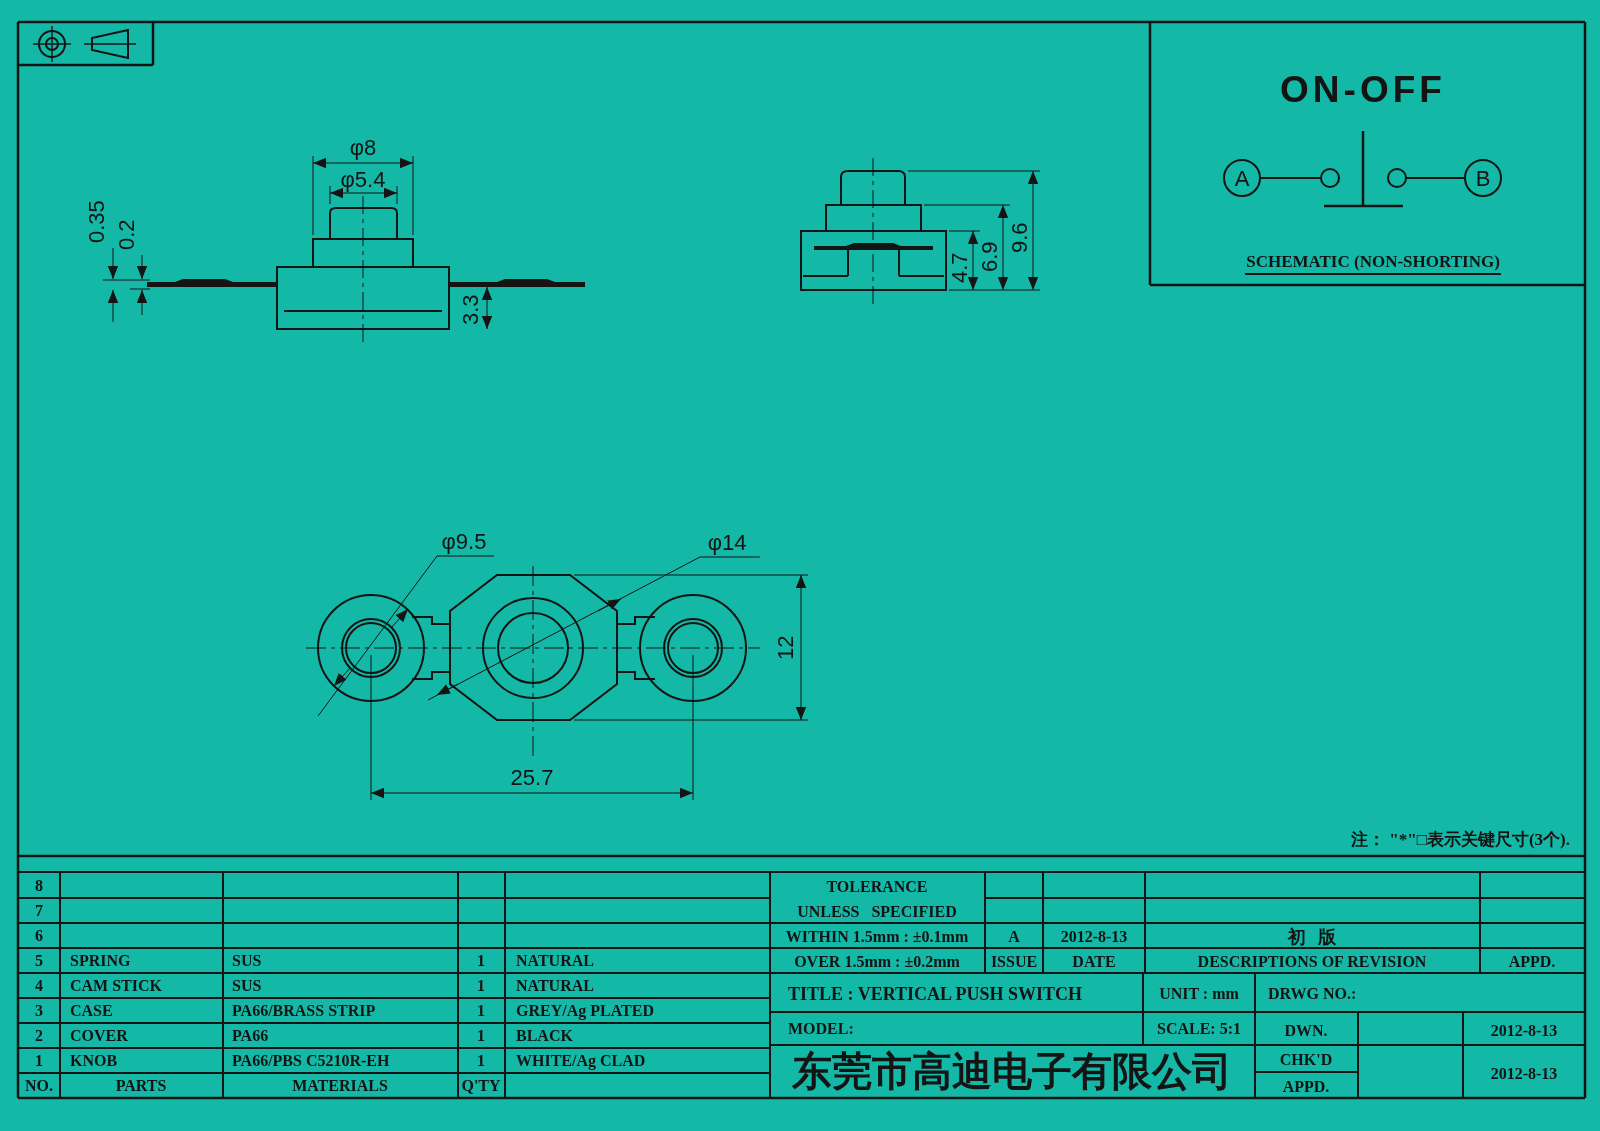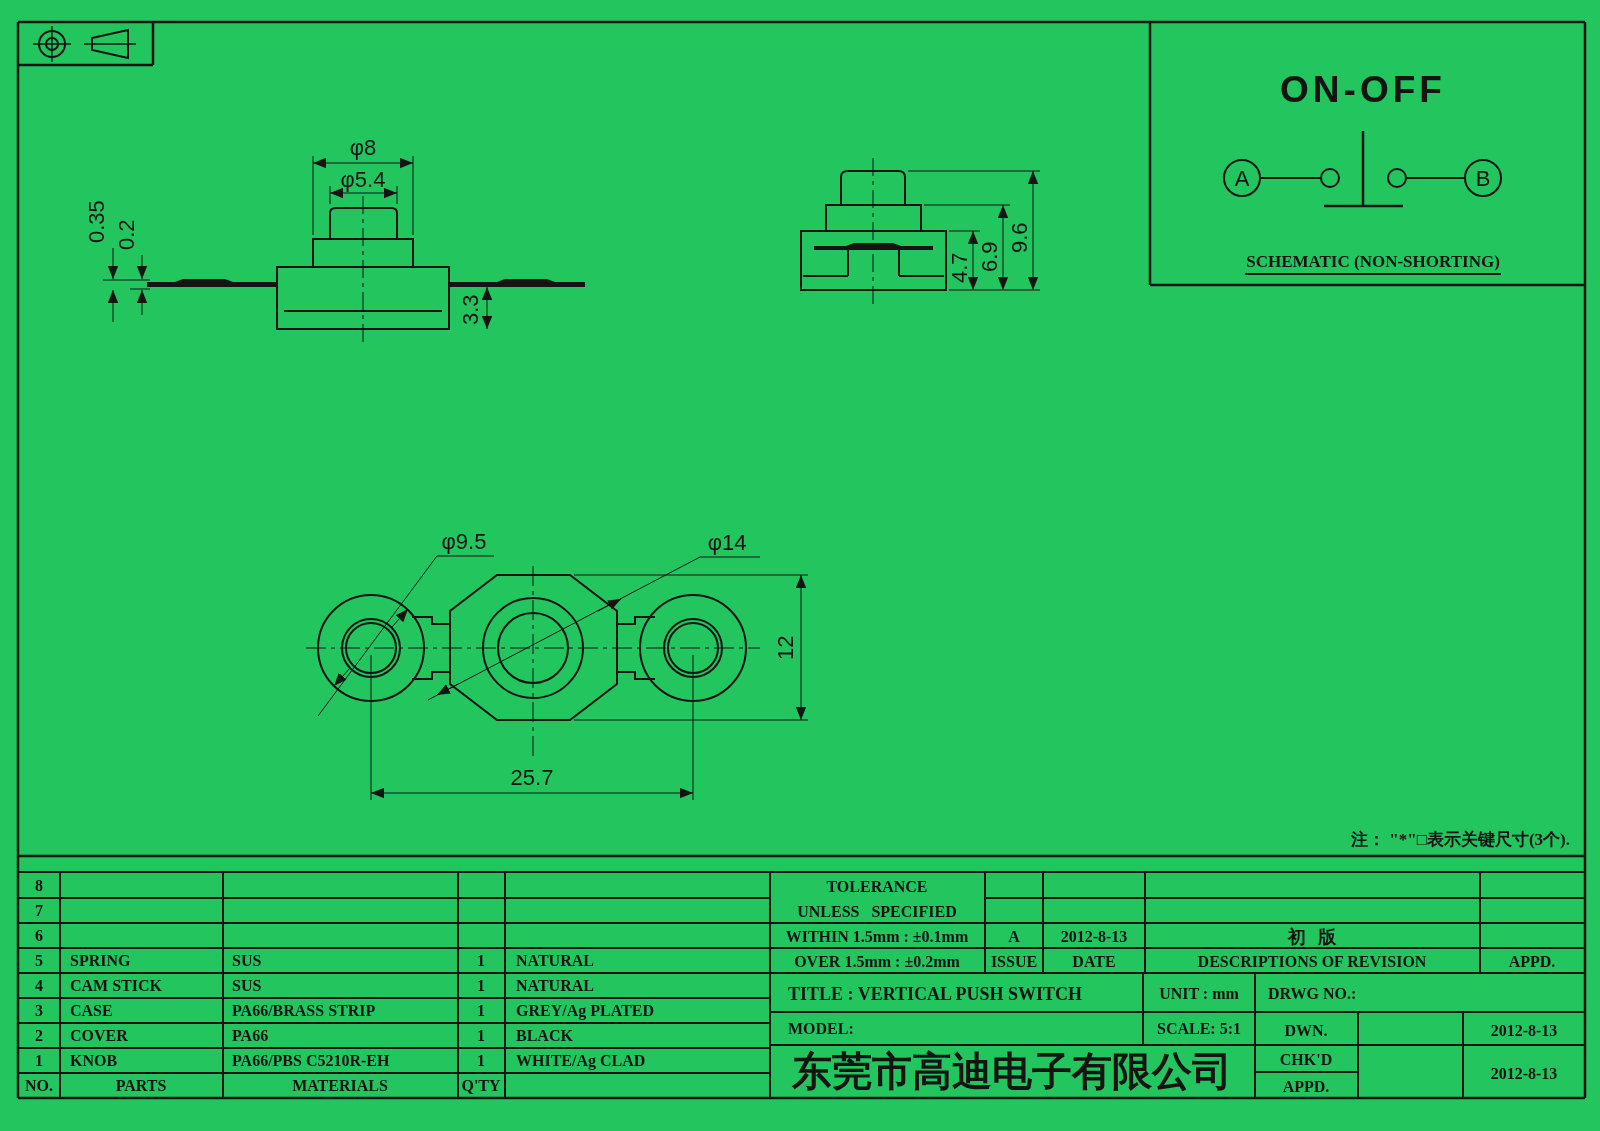--- a/index.html
+++ b/index.html
@@ -1,16 +1,16 @@
 <!DOCTYPE html>
 <html><head>
 <meta charset="utf-8">
 <style>
   html,body{margin:0;padding:0;background:#f4f4f2;}
-  #sheet{position:relative;width:1600px;height:1131px;background:#22c55e;overflow:hidden;}
+  #sheet{position:relative;width:1600px;height:1131px;background:#14b8a6;overflow:hidden;}
   svg{position:absolute;left:0;top:0;}
   svg text{fill:#141414;}
   .dim{font-family:"Liberation Sans",sans-serif;font-size:22px;}
   .tbl{font-family:"Liberation Serif",serif;font-weight:bold;font-size:16px;}
   .tbl-lg{font-family:"Liberation Serif",serif;font-weight:bold;font-size:18px;}
   .cjk{font-family:"Liberation Serif",sans-serif;font-weight:bold;}
   .onoff{font-family:"Liberation Sans",sans-serif;font-weight:bold;font-size:37px;letter-spacing:4px;}
   .schcap{font-family:"Liberation Serif",serif;font-weight:bold;font-size:17px;}
   .company{font-family:"Liberation Sans",sans-serif;font-weight:bold;font-size:40px;}
   .note-t{font-family:"Liberation Serif",sans-serif;font-weight:bold;font-size:17px;}

